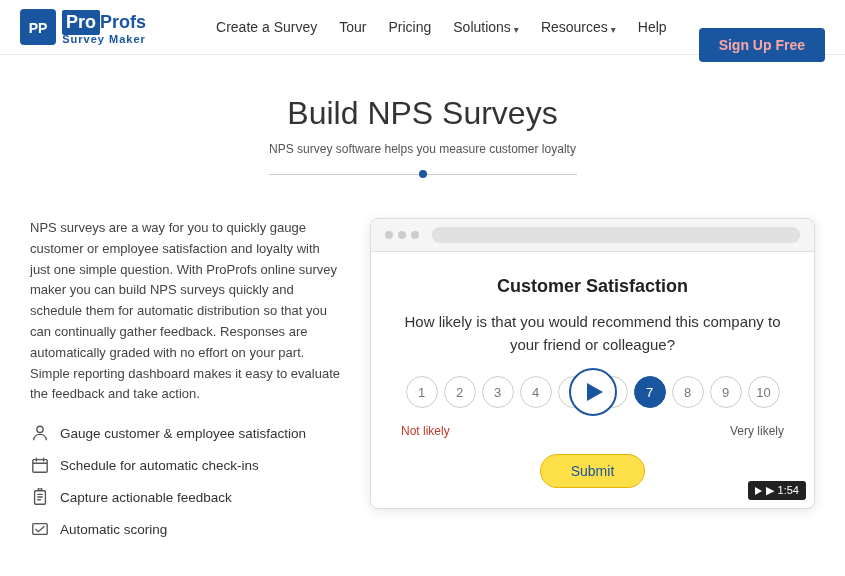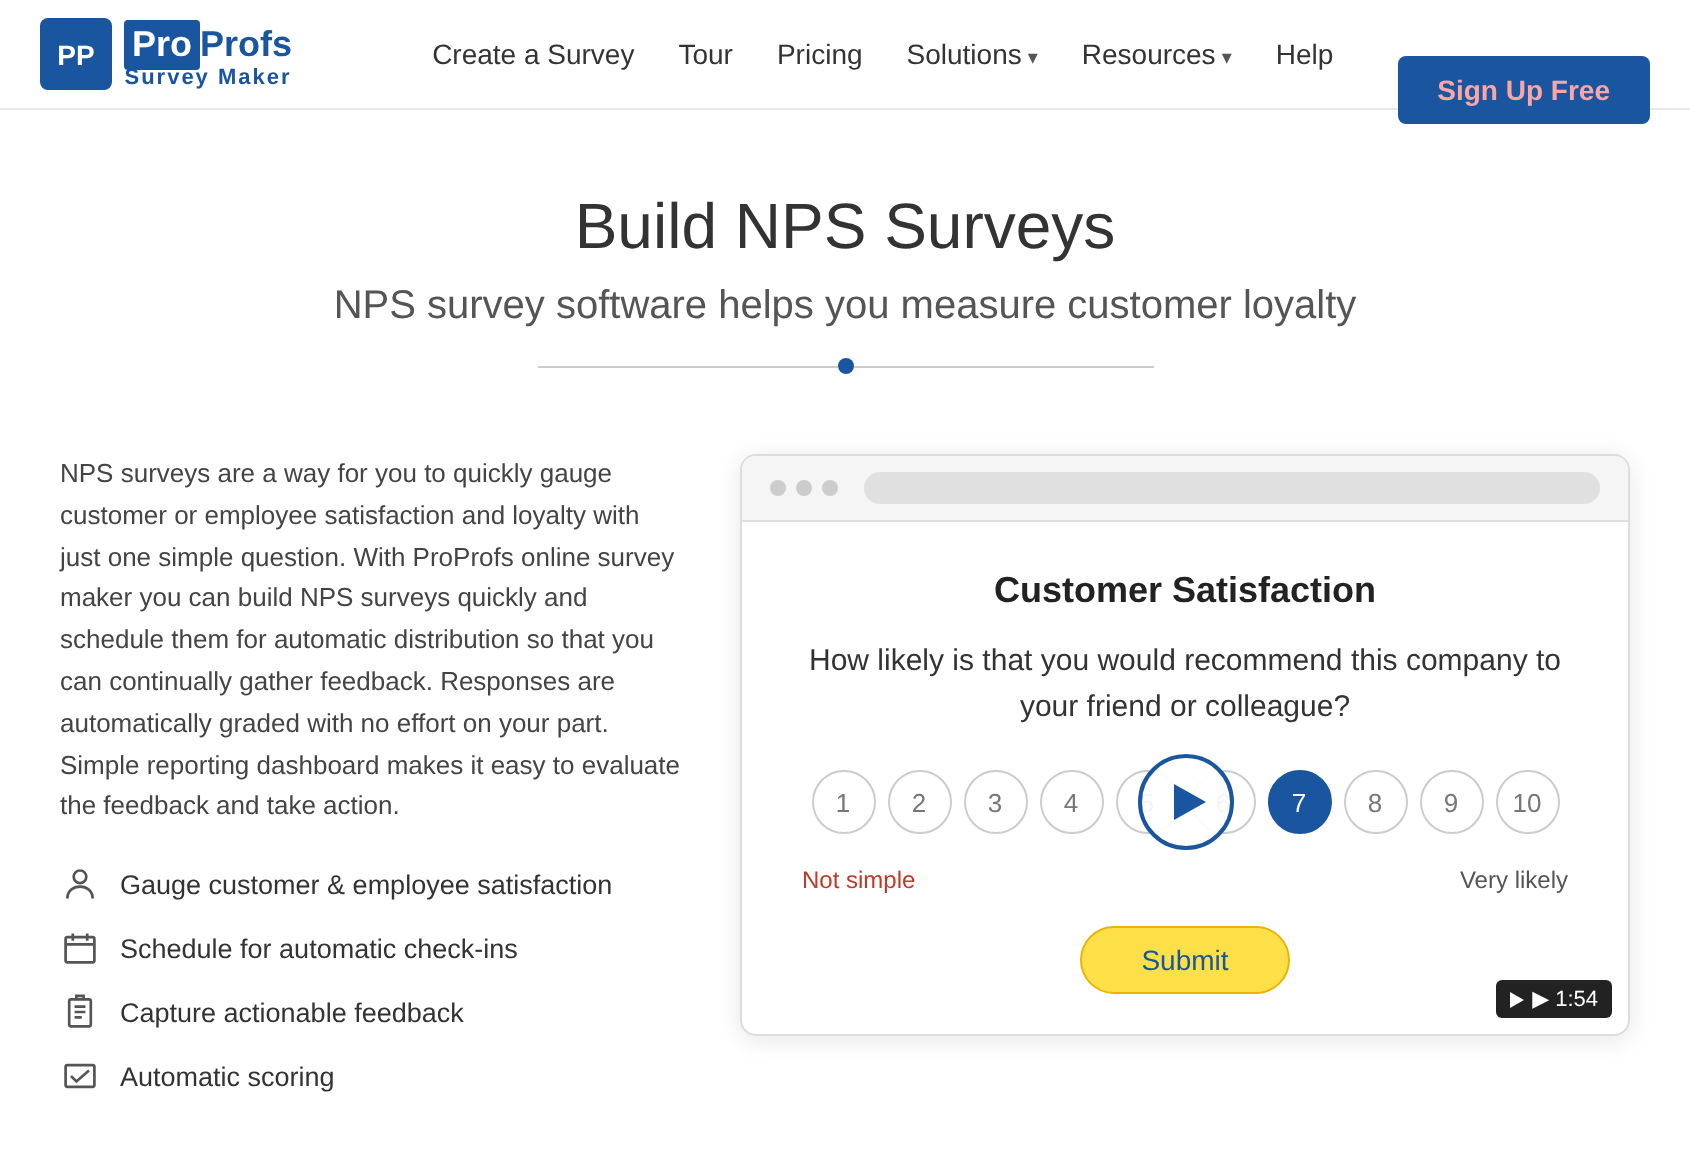--- a/index.html
+++ b/index.html
@@ -54,21 +54,21 @@
       text-align: center;
       padding: 40px 20px 20px;
     }
     .hero h1 {
       font-size: 32px;
       color: #333;
       font-weight: 400;
       margin-bottom: 10px;
     }
     .hero p {
-      font-size: 20px;
+      font-size: 12px;
       color: #555;
       margin-bottom: 14px;
     }
     .hero-divider {
       display: flex;
       align-items: center;
       justify-content: center;
       gap: 0;
       margin-bottom: 0;
     }
@@ -366,21 +366,21 @@
               <div class="nps-num">8</div>
               <div class="nps-num">9</div>
               <div class="nps-num">10</div>
             </div>
         <div style="width: 48px; height: 48px; border-radius: 50%; border: 2px solid rgb(26, 86, 160); background: rgba(255, 255, 255, 0.92); position: absolute; left: 50%; transform: translateX(-50%); z-index: 3; display: flex; align-items: center; justify-content: center; cursor: pointer;">
               <div style="width: 0px; height: 0px; border-top: 9px solid transparent; border-bottom: 9px solid transparent; border-left: 16px solid rgb(26, 86, 160); margin-left: 5px;"></div>
             </div>
           </div>
 
         <div class="scale-labels">
-          <span class="label-not-likely">Not simple</span>
+          <span class="label-not-likely">Not likely</span>
           <span class="label-very-likely">Very likely</span>
         </div>
 
         <button class="submit-btn">Submit</button>
       </div>
 
       <div class="video-badge">
         <span class="play-small"></span>
         <span>▶ 1:54</span>
       </div>

